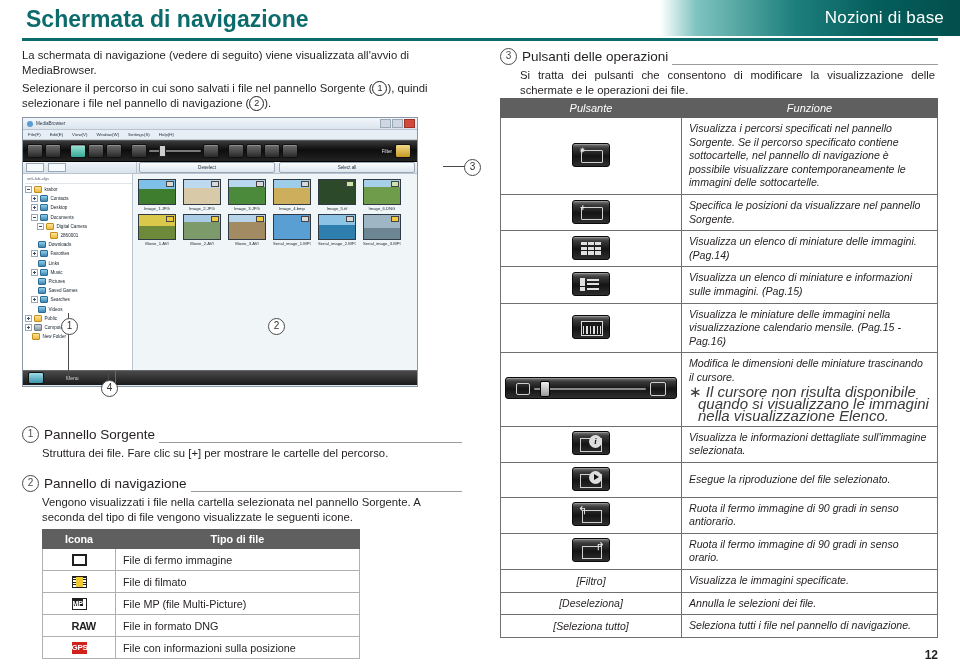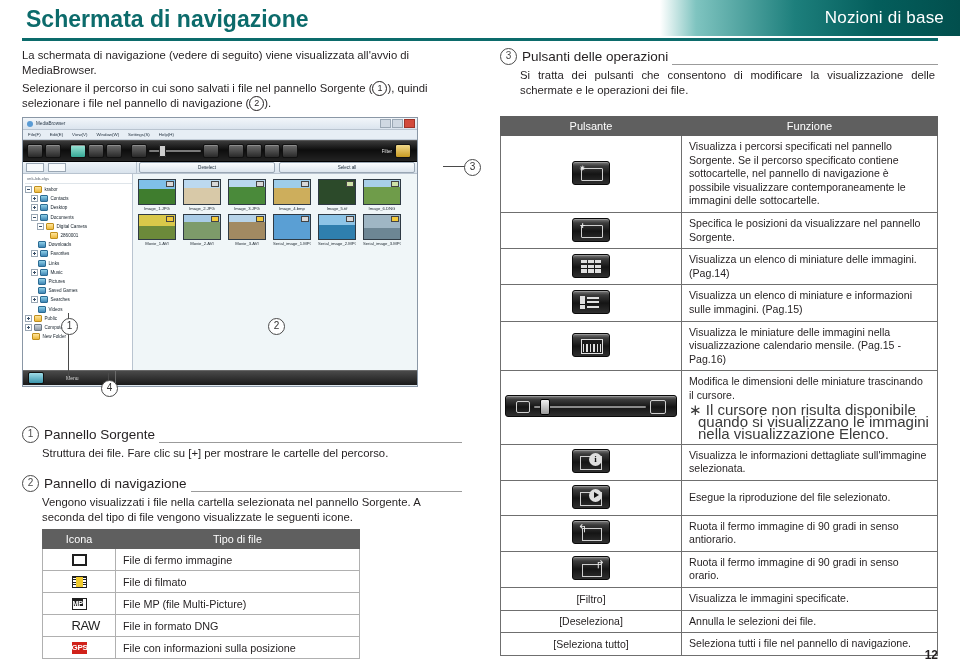--- a/index.html
+++ b/index.html
@@ -160,39 +160,39 @@
   
   .callout{position:absolute;width:15px;height:15px;border:1px solid #4a4a4a;border-radius:50%;
            text-align:center;line-height:14px;font-size:10px;color:#333;background:#fff;}
   .leader{position:absolute;background:#4a4a4a;}
 
   
   .icon-table{
     width:318px;border-collapse:collapse;margin:4px 0 0 20px;font-size:10.8px;
   }
   .icon-table th{
-    background:#5f5f5f;color:#ffffff;font-weight:normal;font-size:10.8px;
+    background:#5f5f5f;color:#ffffff;font-weight:bold;font-size:10.8px;
     padding:3px 0;border:1px solid #5f5f5f;
   }
   .icon-table td{border:1px solid #b0b0b0;padding:3px 0;height:15px;}
   .icon-table td.ic{width:72px;text-align:center;}
   .icon-table td.tx{padding-left:7px;}
 
   .fi{display:inline-block;width:15px;height:12px;vertical-align:middle;position:relative;box-sizing:border-box;}
   .fi-movie{background:#efc92b;border:1px solid #1f1f1f;}
   .fi-movie:before,.fi-movie:after{content:"";position:absolute;top:0;bottom:0;width:3px;background:repeating-linear-gradient(to bottom,#1f1f1f 0 1px,#ffffff 1px 2.5px);}
   .fi-movie:before{left:0;} .fi-movie:after{right:0;}
   .fi-still{background:#ffffff;border:2px solid #1f1f1f;}
   .fi-mp{background:#ffffff;border:1px solid #1f1f1f;}
   .fi-mp:before{content:"MP";position:absolute;left:0;right:3px;top:0;bottom:3px;font-size:7px;line-height:9px;text-align:center;background:#1f1f1f;color:#fff;font-weight:bold;}
-  .fi-raw{background:transparent;color:#1f1f1f;font-weight:normal;font-size:13px;line-height:12px;text-align:center;letter-spacing:-.5px;}
+  .fi-raw{background:transparent;color:#1f1f1f;font-weight:bold;font-size:11px;line-height:12px;text-align:center;letter-spacing:-.5px;}
   .fi-gps{background:#d0211a;color:#ffffff;font-weight:bold;font-size:8px;line-height:12px;text-align:center;letter-spacing:-.3px;}
 
   
-  .btn-table{width:438px;border-collapse:collapse;margin-top:18px;}
+  .btn-table{width:438px;border-collapse:collapse;margin-top:0;font-style:italic;}
   .btn-table th{
     background:#5f5f5f;color:#ffffff;font-weight:normal;font-size:11px;
     padding:3px 0;border:1px solid #5f5f5f;
   }
   .btn-table td{border:1px solid #6f6f6f;padding:4px 0;vertical-align:middle;}
   .btn-table td.bcell{width:96px;text-align:center;font-size:10.5px;color:#231f20;}
   .btn-table td.fcell{padding:4px 7px;font-size:10.6px;line-height:13.6px;color:#231f20;}
   .btn-table td.fcell .note{display:block;font-size:15px;line-height:12px;color:#3a3a3a;margin-top:1px;padding-left:9px;text-indent:-9px;}
 
   

